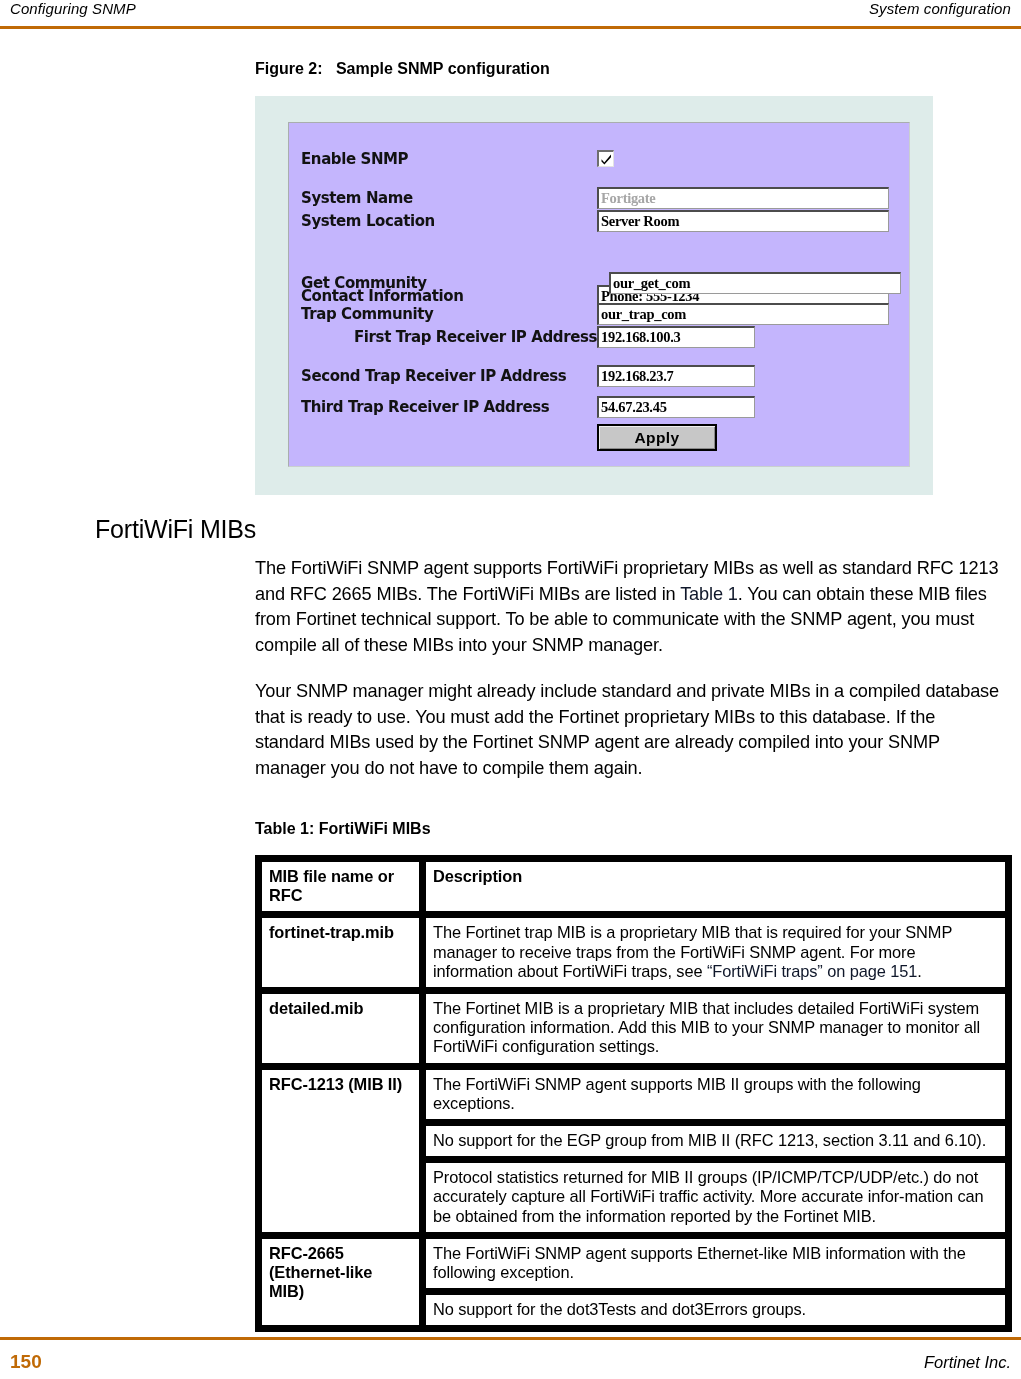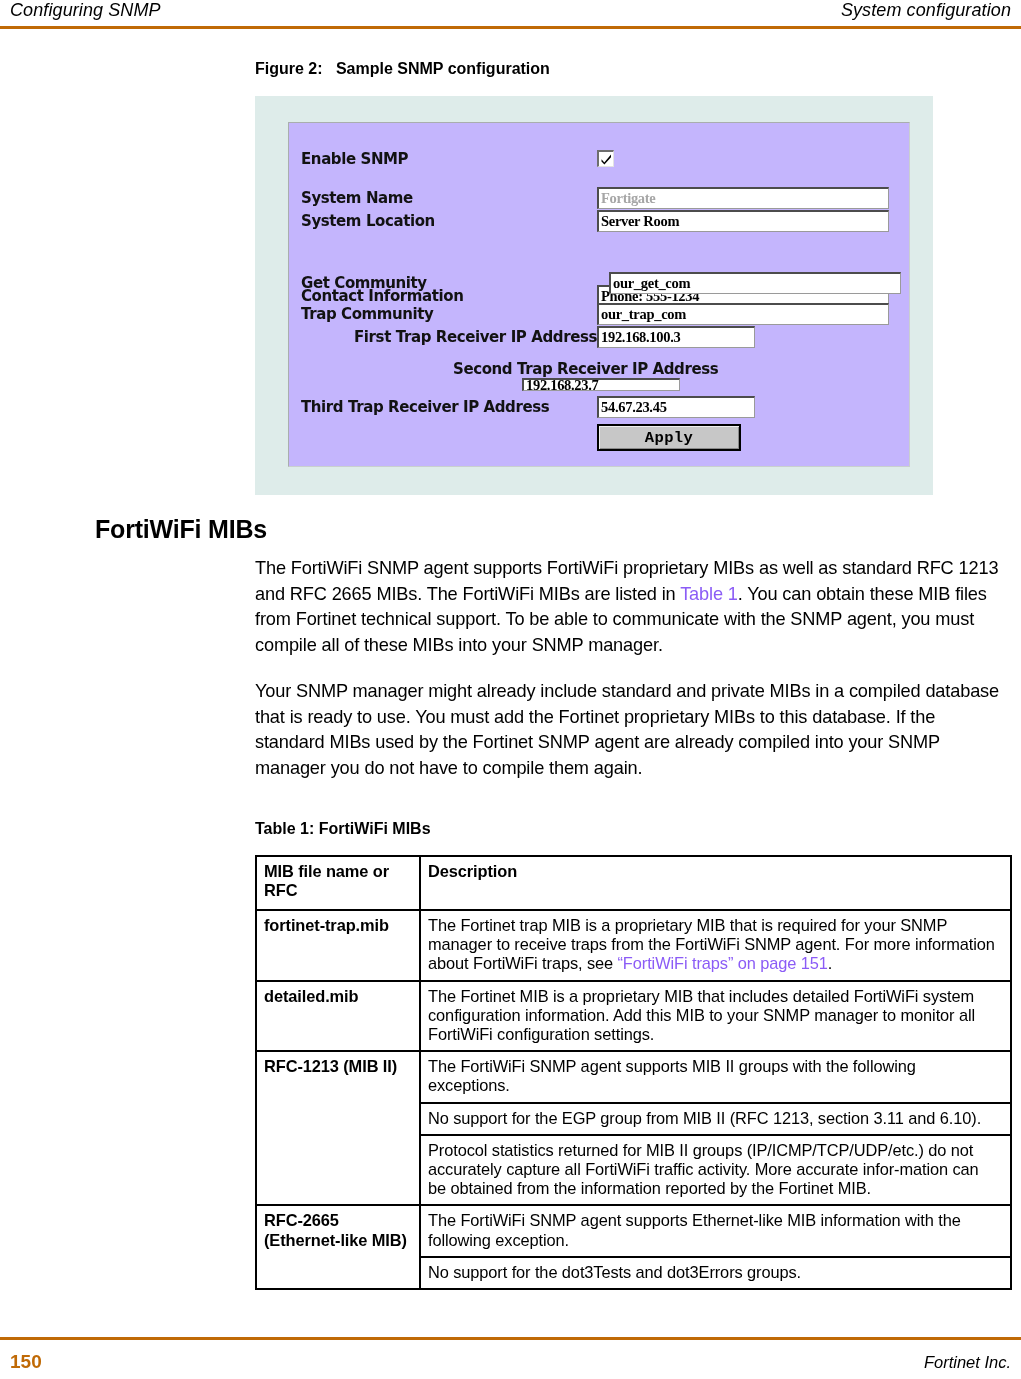--- a/index.html
+++ b/index.html
@@ -21,21 +21,21 @@
   .page-header {
     position: absolute;
     top: 0; left: 0;
     width: 1021px;
     height: 26px;
     padding: 0 10px;
     display: flex;
     align-items: flex-start;
     justify-content: space-between;
     font-style: italic;
-    font-size: 18px;
+    font-size: 15px;
     letter-spacing: 0.1px;
   }
   .header-rule {
     position: absolute;
     top: 26px; left: 0;
     width: 1021px;
     height: 3px;
     background: #c06a06;
   }
 
@@ -112,76 +112,76 @@
     border-left: 2px solid #6e6e6e;
     border-right: 1px solid #e3e3e3;
     border-bottom: 1px solid #e3e3e3;
     position: relative;
   }
   .checkbox svg { position: absolute; top: 1px; left: 1px; }
 
   .apply-button {
     position: absolute;
     left: 308px;
-    width: 144px;
+    width: 120px;
     height: 27px;
     background: #c7c7c7;
     border: 2px solid #000000;
     display: flex;
     align-items: center;
     justify-content: center;
-    font-family: Liberation Mono, monospace;
+    font-family: Liberation Sans, sans-serif;
     font-weight: bold;
     font-size: 15.5px;
     letter-spacing: 0.4px;
     box-shadow: inset 1px 1px 0 #efefef, inset -1px -1px 0 #8a8a8a;
     cursor: pointer;
   }
 
   
   .section-heading {
     position: absolute;
     top: 515px;
     left: 95px;
     font-size: 25px;
-    font-weight: bold;
+    font-weight: normal;
     letter-spacing: -0.2px;
   }
   .body-text {
     position: absolute;
     left: 255px;
     width: 745px;
     font-size: 18.2px;
     line-height: 25.6px;
     letter-spacing: -0.15px;
   }
   #para-1 { top: 556px; }
   #para-2 { top: 679px; }
-  .xref { color: #8b5cf6; text-align: center; }
+  .xref { color: #0f172a; text-align: center; }
 
   
   .table-caption {
     position: absolute;
     top: 820px;
     left: 255px;
     font-weight: bold;
     font-size: 16px;
   }
   table.mib-table {
     position: absolute;
     top: 855px;
     left: 255px;
     width: 757px;
     border-collapse: collapse;
     font-size: 16.4px;
     line-height: 19.2px;
     letter-spacing: -0.1px;
   }
   table.mib-table td {
-    border: 2px solid #000000;
+    border: 7px solid #000000;
     padding: 5px 11px 6px 7px;
     vertical-align: top;
   }
   table.mib-table td.key {
     width: 164px;
     font-weight: bold;
   }
   table.mib-table td.hdr {
     font-weight: bold;
     height: 54px;
@@ -252,21 +252,21 @@
         <div class="field wide">our_get_com</div>
       </div>
       <div class="form-row" style="top: 175px;">
         <div class="form-label">Trap Community</div>
         <div class="field wide">our_trap_com</div>
       </div>
       <div class="form-row" style="top: 198px; text-align: right;">
         <div class="form-label">First Trap Receiver IP Address</div>
         <div class="field narrow">192.168.100.3</div>
       </div>
-      <div class="form-row" style="top: 237px; flex-direction: column;">
+      <div class="form-row" style="top: 237px;">
         <div class="form-label">Second Trap Receiver IP Address</div>
         <div class="field narrow">192.168.23.7</div>
       </div>
       <div class="form-row" style="top: 268px;">
         <div class="form-label">Third Trap Receiver IP Address</div>
         <div class="field narrow">54.67.23.45</div>
       </div>
       <div class="apply-button" style="top: 301px;">Apply</div>
     </div>
 </div>

